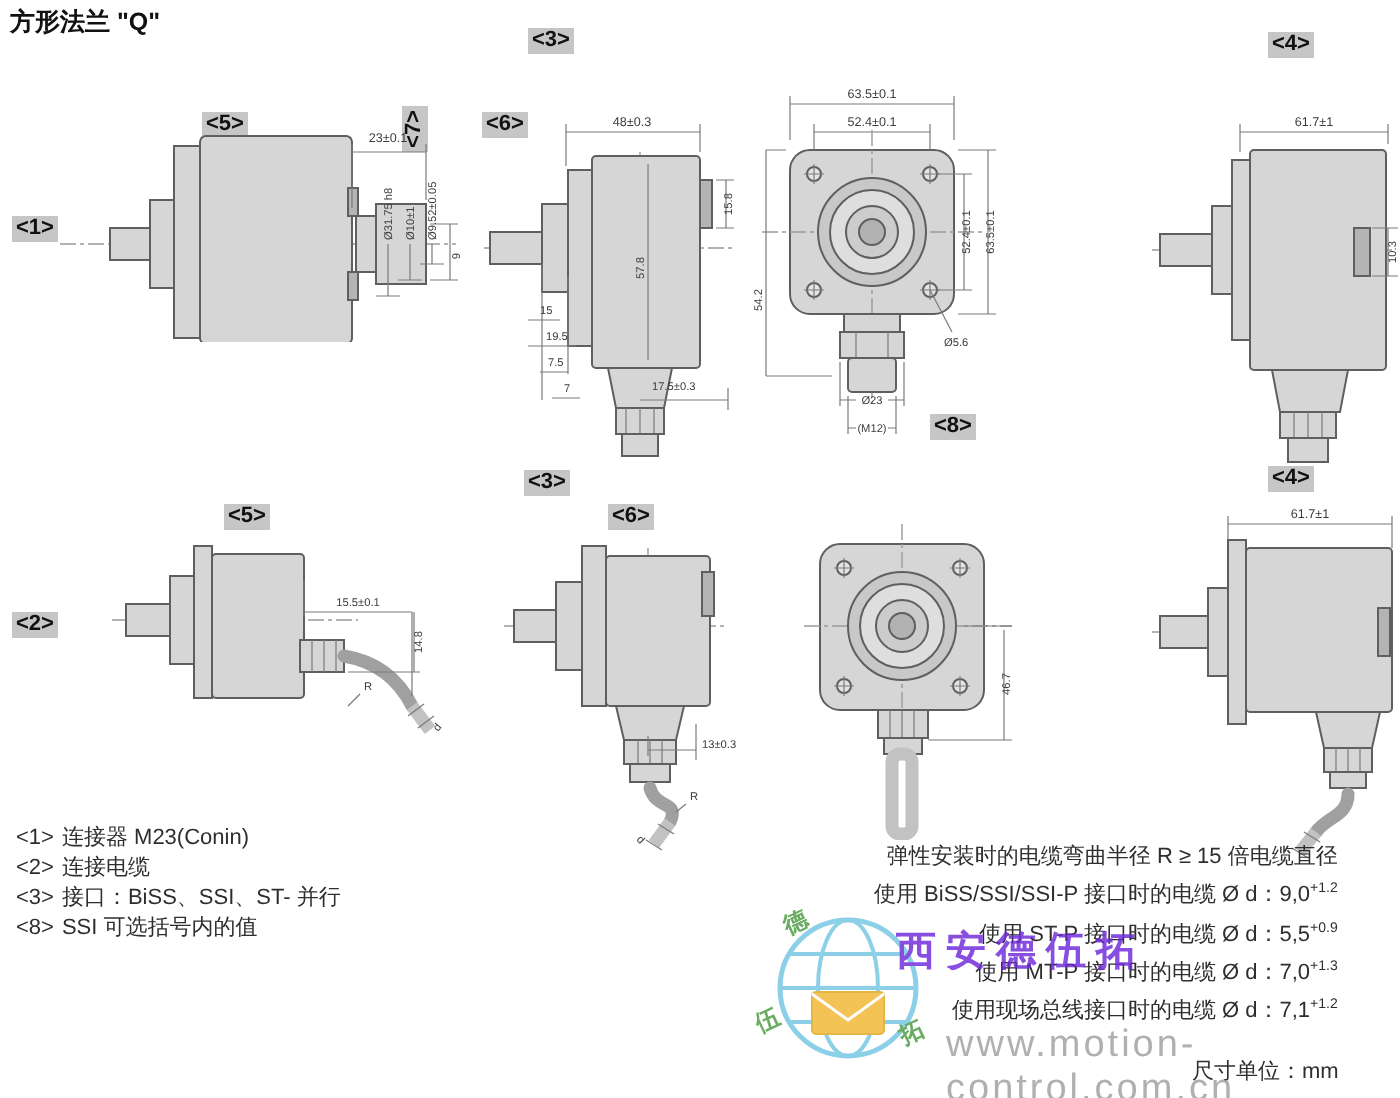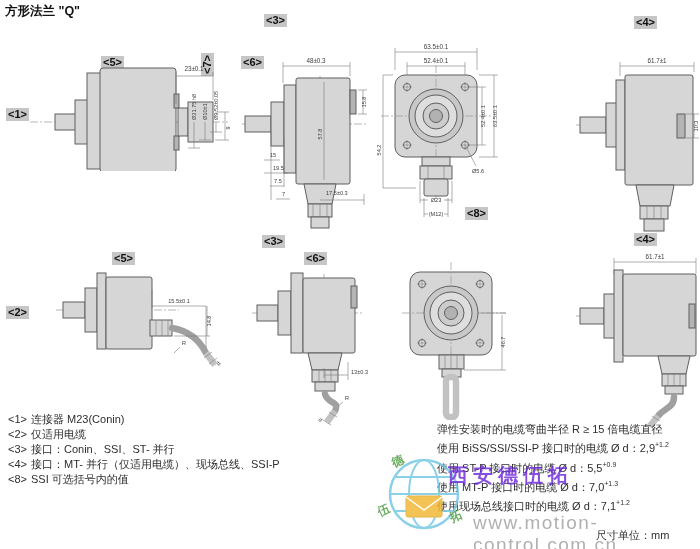--- a/index.html
+++ b/index.html
@@ -14,21 +14,21 @@
   .pt{fill:#d6d6d6;stroke:#5f5f5f;stroke-width:1;}
   .ptd{fill:#b4b4b4;stroke:#5f5f5f;stroke-width:1;}
   .ptl{fill:#e3e3e3;stroke:#5f5f5f;stroke-width:1;}
   .dim{stroke:#7a7a7a;stroke-width:0.6;fill:none;}
   .cl{stroke:#9a9a9a;stroke-width:0.7;fill:none;stroke-dasharray:8 2 2 2;}
   .dt{fill:#3c3c3c;font-size:6.3px;}
   .dts{fill:#3c3c3c;font-size:5.6px;}
   .cab{stroke:#a0a0a0;stroke-width:6.5;fill:none;stroke-linecap:round;}
   .cabe{stroke:#c2c2c2;stroke-width:6.5;fill:none;}
   .notes-left{position:absolute;left:8px;top:412px;font-size:11px;line-height:15.1px;color:#2e2e2e;}
-  .notes-right{position:absolute;left:437px;top:418px;font-size:11px;line-height:15.6px;color:#2e2e2e;}
+  .notes-right{position:absolute;left:437px;top:418px;font-size:11px;line-height:15.6px;color:#2e2e2e;text-align:right;}
   .notes-right sup{font-size:7px;}
   .note-tag{margin-right:4px;}
   .unit{position:absolute;left:596px;top:528px;font-size:11px;color:#2e2e2e;}
   
   .watermark{position:absolute;left:370px;top:440px;width:330px;height:105px;opacity:.82;pointer-events:none;}
   .wm-company{position:absolute;left:78px;top:22px;font-size:20px;font-weight:bold;color:#6d28d9;letter-spacing:5px;}
   .wm-phone{position:absolute;left:60px;top:44px;font-size:27px;font-weight:bold;color:#45a6d6;letter-spacing:1px;}
   .wm-site{position:absolute;left:103px;top:72px;font-size:19px;color:#9f9f9f;letter-spacing:1.5px;}
   .wm-char{position:absolute;font-size:12px;color:#4a9a3f;font-weight:bold;}
 </style>
@@ -236,29 +236,28 @@
     <rect class="pt" x="88" y="124" width="24" height="12"></rect>
     <path class="dim" d="M94,124 V136 M100,124 V136 M106,124 V136"></path>
     <rect class="pt" x="91" y="136" width="18" height="8"></rect>
     <path class="cab" d="M100,147 C100,158 90,158 84,166"></path>
     <path class="cabe" d="M84,166 L76,176"></path>
     <path class="dim" d="M78,166 L86,171 M72,174 L80,179"></path>
   </svg>
 
   <div class="notes-left">
     <div><span class="note-tag">&lt;1&gt;</span><span>连接器 M23(Conin)</span></div>
-    <div><span class="note-tag">&lt;2&gt;</span><span>仅适用电缆</span></div>
-    <div><span class="note-tag">&lt;3&gt;</span><span>接口：Conin、SSI、ST- 并行</span></div>
-    <div><span class="note-tag">&lt;4&gt;</span><span>接口：MT- 并行（仅适用电缆）、现场总线、SSI-P</span></div>
+    <div><span class="note-tag">&lt;2&gt;</span><span>连接电缆</span></div>
+    <div><span class="note-tag">&lt;3&gt;</span><span>接口：BiSS、SSI、ST- 并行</span></div>
     <div><span class="note-tag">&lt;8&gt;</span><span>SSI 可选括号内的值</span></div>
   </div>
 
   <div class="notes-right">
     <div><span>弹性安装时的电缆弯曲半径 R ≥ 15 倍电缆直径</span><sup></sup></div>
-    <div><span>使用 BiSS/SSI/SSI-P 接口时的电缆 Ø d：2,9</span><sup>+1.2</sup></div>
+    <div><span>使用 BiSS/SSI/SSI-P 接口时的电缆 Ø d：9,0</span><sup>+1.2</sup></div>
     <div><span>使用 ST-P 接口时的电缆 Ø d：5,5</span><sup>+0.9</sup></div>
     <div><span>使用 MT-P 接口时的电缆 Ø d：7,0</span><sup>+1.3</sup></div>
     <div><span>使用现场总线接口时的电缆 Ø d：7,1</span><sup>+1.2</sup></div>
   </div>
 
   <div class="unit">尺寸单位：mm</div>
 
   <div class="watermark">
     <svg style="position:absolute;left:16px;top:16px;" width="80" height="80">
       <circle cx="38" cy="38" r="34" fill="none" stroke="#74c6e4" stroke-width="2.5"></circle>

